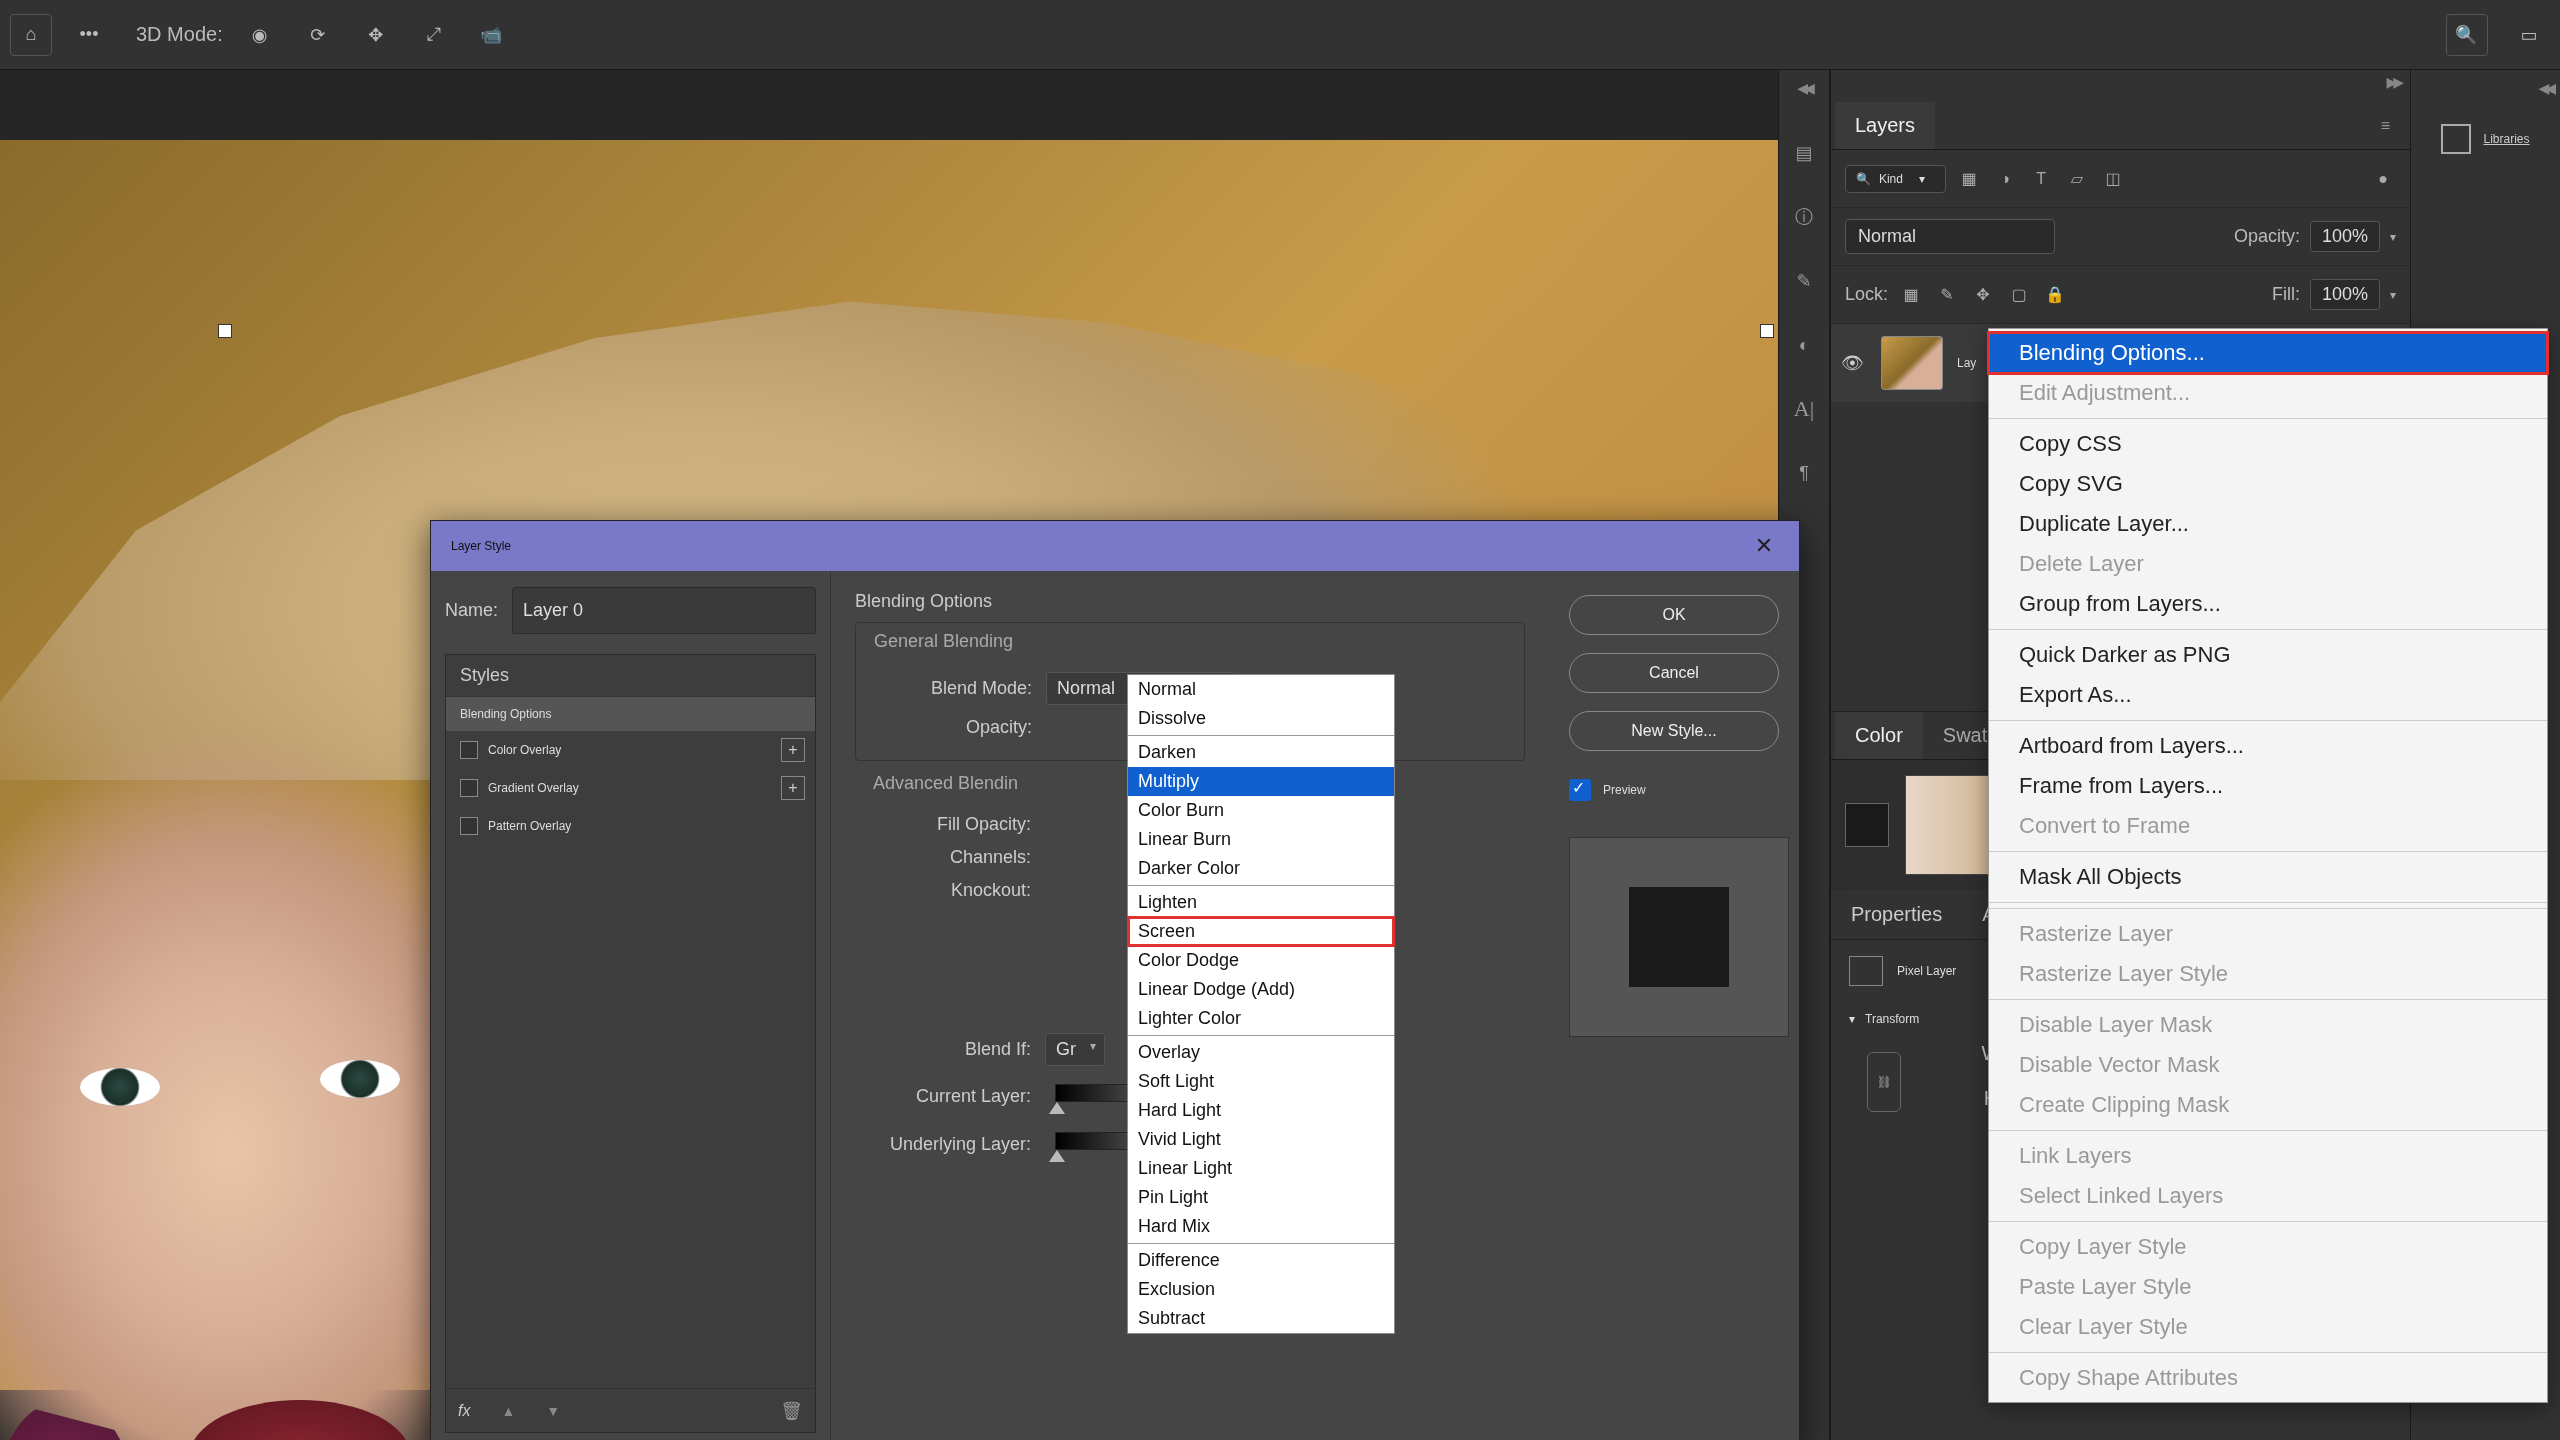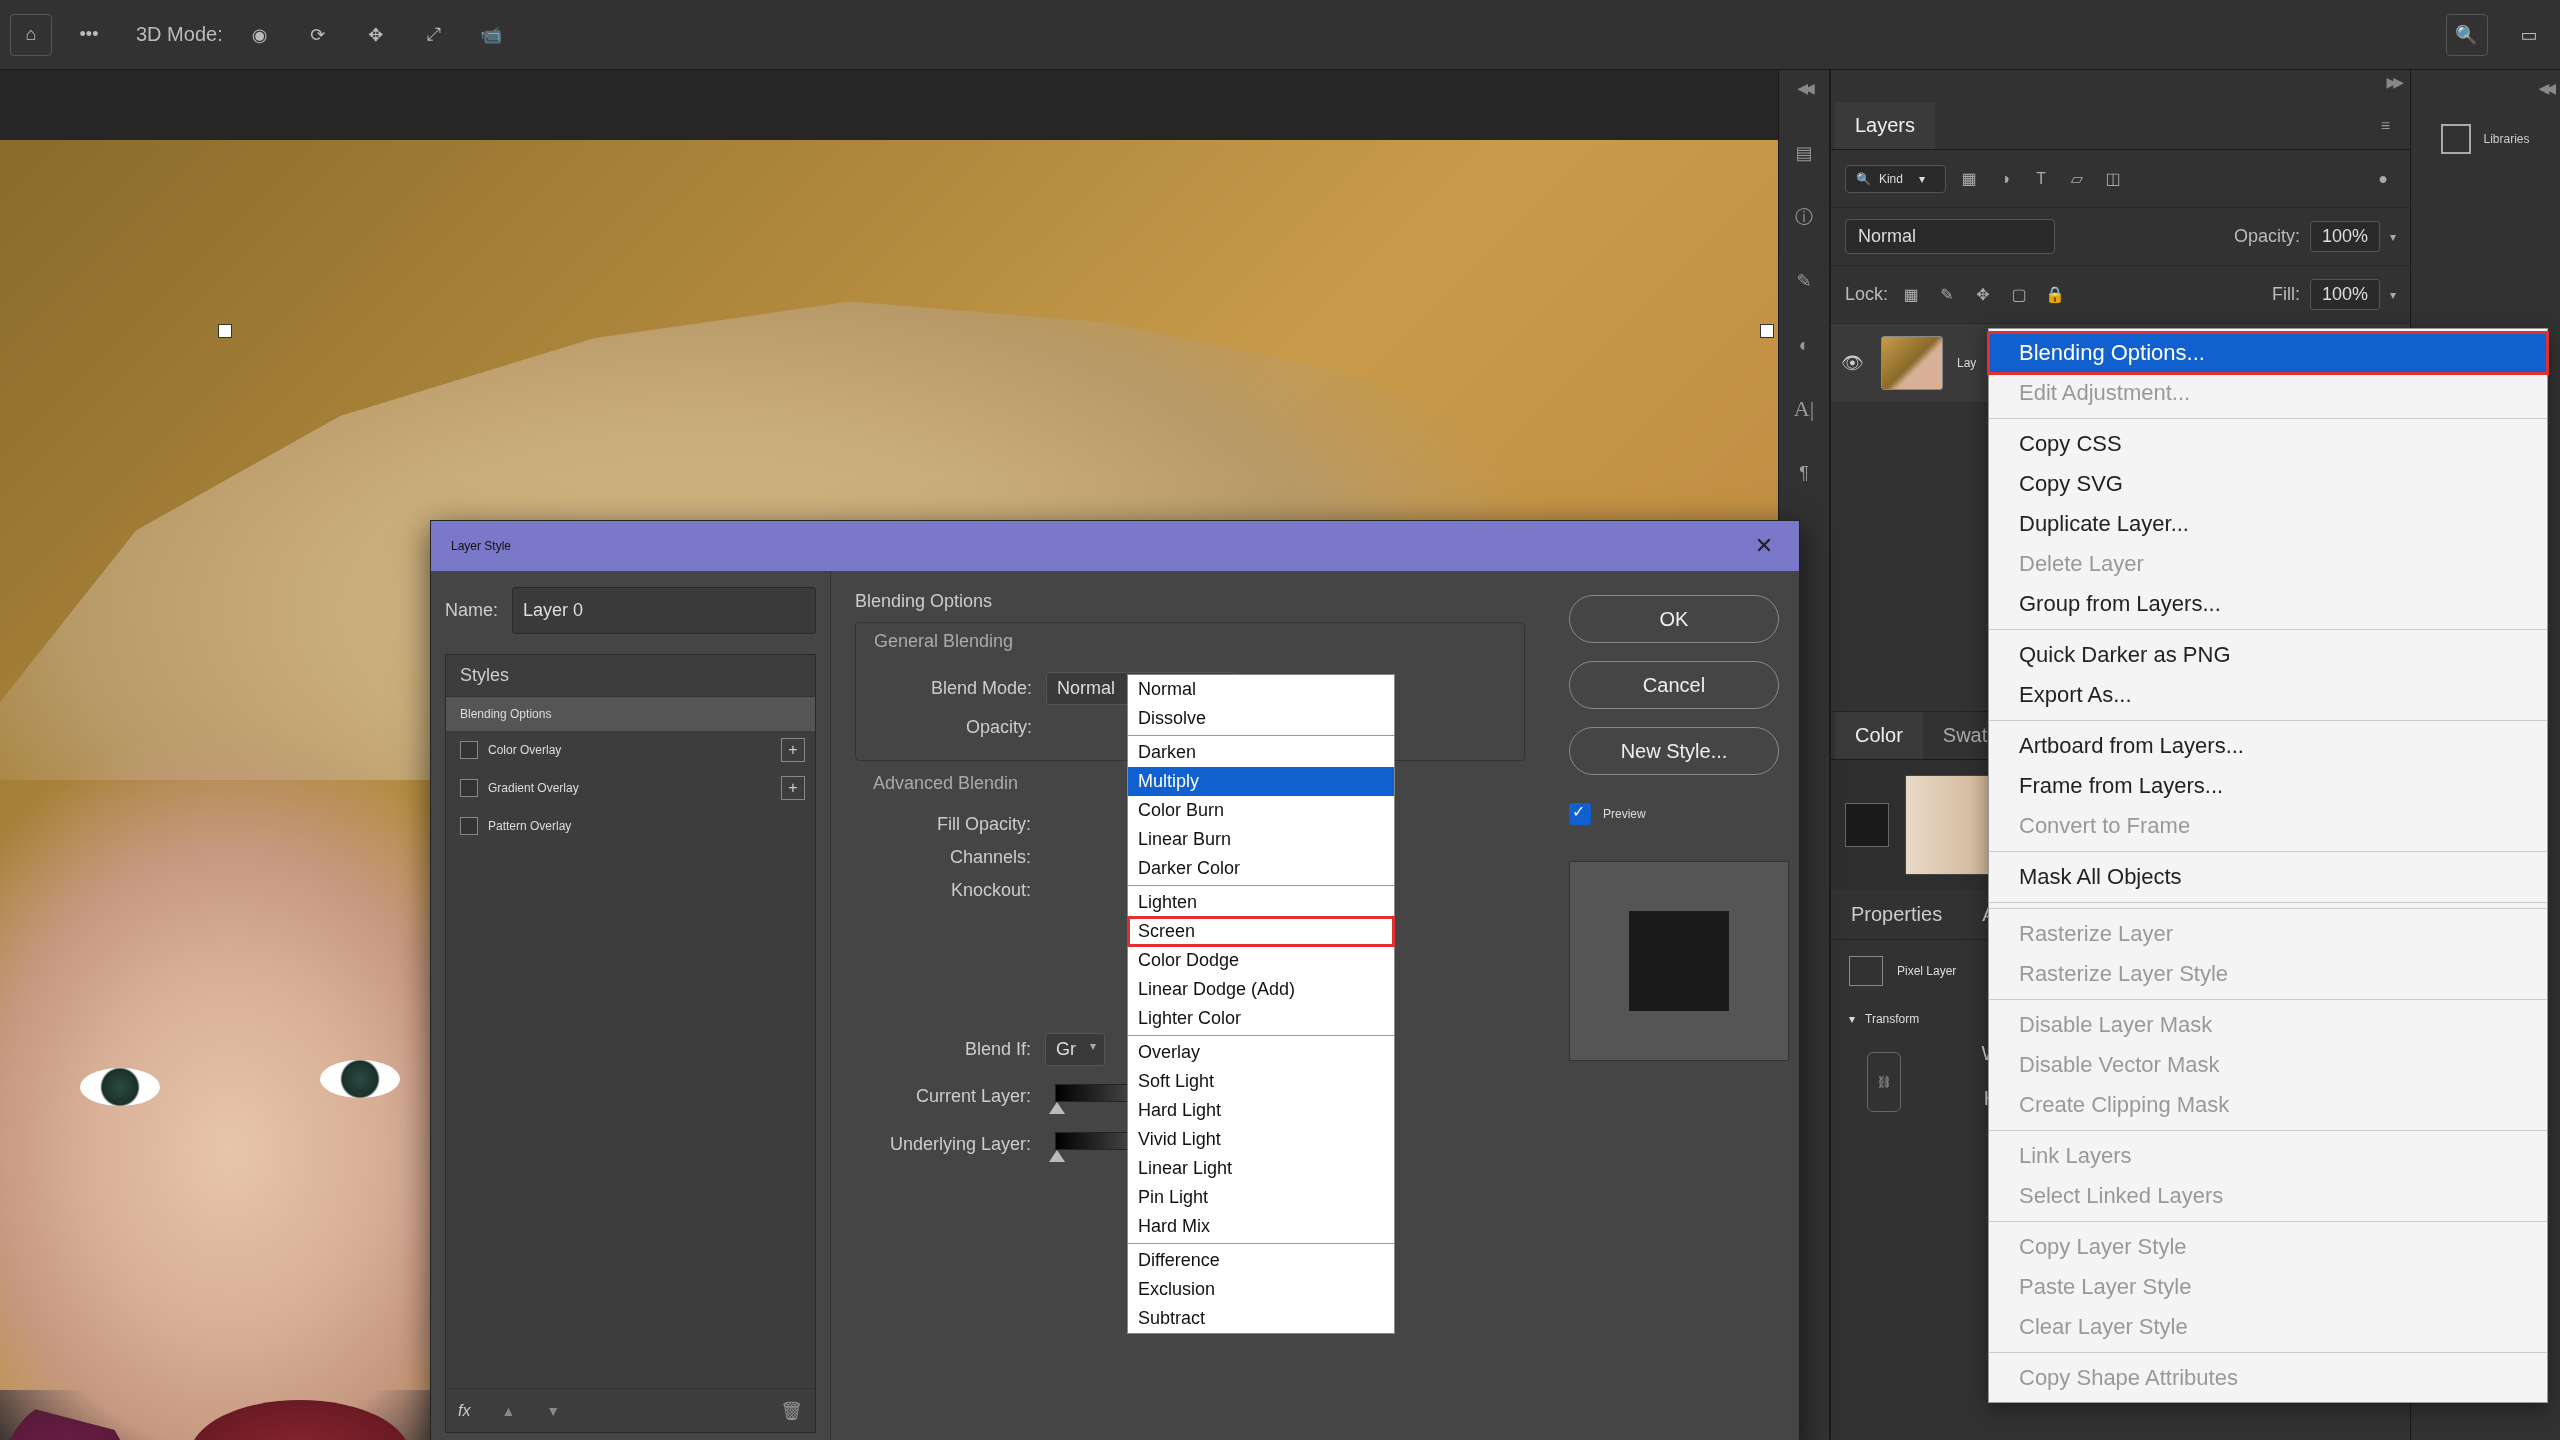--- a/index.html
+++ b/index.html
@@ -29,21 +29,21 @@
 .filter-row,.mode-row,.lock-row { height:58px; display:flex; align-items:center; padding:0 14px; gap:10px; border-bottom:1px solid #2a2a2a; }
 .filter-sel { background:#2a2a2a; border:1px solid #555; border-radius:4px; padding:6px 20px 6px 10px; color:#ddd; display:flex; align-items:center; gap:8px; font-size:18px; }
 .small-ico { width:26px; height:26px; display:flex; align-items:center; justify-content:center; color:#aaa; font-size:16px; }
 .mode-sel { background:#2a2a2a; border:1px solid #555; border-radius:4px; padding:6px 40px 6px 12px; color:#ddd; width:210px; font-size:18px; }
 .row-lbl { color:#bbb; font-size:18px; }
 .val-box { background:#2a2a2a; border:1px solid #555; border-radius:3px; padding:4px 8px; color:#ddd; width:70px; text-align:center; font-size:18px; }
 .layer-row { display:flex; align-items:center; height:78px; padding:0 10px; gap:14px; background:#3a3a3a; }
 .vis-ico { width:26px; color:#ccc; font-size:18px; }
 .thumb { width:62px; height:54px; background:linear-gradient(135deg,#c89b4a,#8a6b2a 50%,#d8b098 60%); border:1px solid #888; border-radius:3px; position:relative; }
 .lib-strip { width:150px; background:#323232; border-left:1px solid #1a1a1a; display:flex; flex-direction:column; align-items:center; padding-top:10px; }
-.lib-header { display:flex; align-items:center; gap:12px; padding:20px 0; color:#ccc; font-size:20px; }
+.lib-header { display:flex; align-items:center; gap:12px; padding:20px 0; color:#ccc; font-size:20px;text-decoration:underline; }
 .lib-ico { width:30px; height:30px; border:2px solid #aaa; }
 .dialog { position:absolute; left:430px; top:520px; width:1370px; height:930px; background:#454545; border:1px solid #222; box-shadow:0 8px 30px rgba(0,0,0,0.6); z-index:50; }
 .dlg-title { height:50px; background:#7a78c8; color:#111; display:flex; align-items:center; padding:0 20px; font-size:20px; }
 .dlg-close { margin-left:auto; width:30px; height:30px; color:#222; font-size:22px; display:flex; align-items:center; justify-content:center; }
 .dlg-body { display:flex; height:calc(100% - 50px); }
 .dlg-left { width:400px; background:#454545; padding:16px 14px; border-right:1px solid #333; display:flex; flex-direction:column; }
 .name-row { display:flex; align-items:center; gap:14px; margin-bottom:20px; }
 .name-row label { color:#ccc; font-size:18px; }
 .name-inp { flex:1; background:#3a3a3a; border:1px solid #2a2a2a; padding:12px 10px; color:#ddd; border-radius:3px; font-size:18px; }
 .style-list { background:#3d3d3d; border:1px solid #2a2a2a; flex:1; position:relative; }
@@ -67,21 +67,21 @@
 .dd-list { position:absolute; left:296px; top:103px; width:268px; background:#fff; border:1px solid #888; z-index:60; max-height:720px; }
 .dd-item { padding:4px 10px; color:#111; font-size:18px; }
 .dd-item.hov { background:#1060d0; color:#fff; }
 .dd-item.red { outline:3px solid #e03030; outline-offset:-2px; }
 .dd-sep { height:1px; background:#999; margin:2px 0; }
 .pct { color:#ccc; margin-left:10px; font-size:18px; }
 .slider-track { position:relative; width:280px; height:30px; margin-top:6px; margin-left:10px; }
 .grad-bar { width:100%; height:18px; background:linear-gradient(90deg,#000,#fff); border:1px solid #222; }
 .tri { position:absolute; width:0; height:0; border-left:8px solid transparent; border-right:8px solid transparent; border-bottom:12px solid #bbb; top:18px; }
 .dlg-right { width:250px; padding:24px 20px; display:flex; flex-direction:column; gap:18px; }
-.dlg-btn { height:48px; border:1px solid #888; border-radius:24px; background:#454545; color:#eee; display:flex; align-items:center; justify-content:center; font-size:20px; }
+.dlg-btn { height:40px; border:1px solid #888; border-radius:24px; background:#454545; color:#eee; display:flex; align-items:center; justify-content:center; font-size:16px; }
 .prev-row { display:flex; align-items:center; gap:12px; margin-top:10px; }
 .prev-chk { width:22px; height:22px; background:#1060d0; border-radius:3px; position:relative; }
 .prev-chk::after { content:"✓"; color:#fff; position:absolute; left:3px; top:-1px; font-size:16px; }
 .prev-canvas { width:220px; height:200px; background:#555; border:1px solid #333; margin-top:18px; display:flex; align-items:center; justify-content:center; }
 .prev-inner { width:100px; height:100px; background:#1a1a1a; }
 .ctx-menu { position:absolute; left:1988px; top:328px; width:560px; background:#f4f4f4; border:1px solid #999; box-shadow:0 6px 20px rgba(0,0,0,0.4); z-index:100; padding:4px 0; }
 .ctx-item { padding:7px 30px; color:#222; font-size:22px; }
 .ctx-item.dis { color:#999; }
 .ctx-item.hl { background:#1060d0; color:#fff; outline:3px solid #e03030; outline-offset:-1px; }
 .ctx-sep { height:1px; background:#ccc; margin:5px 0; }

